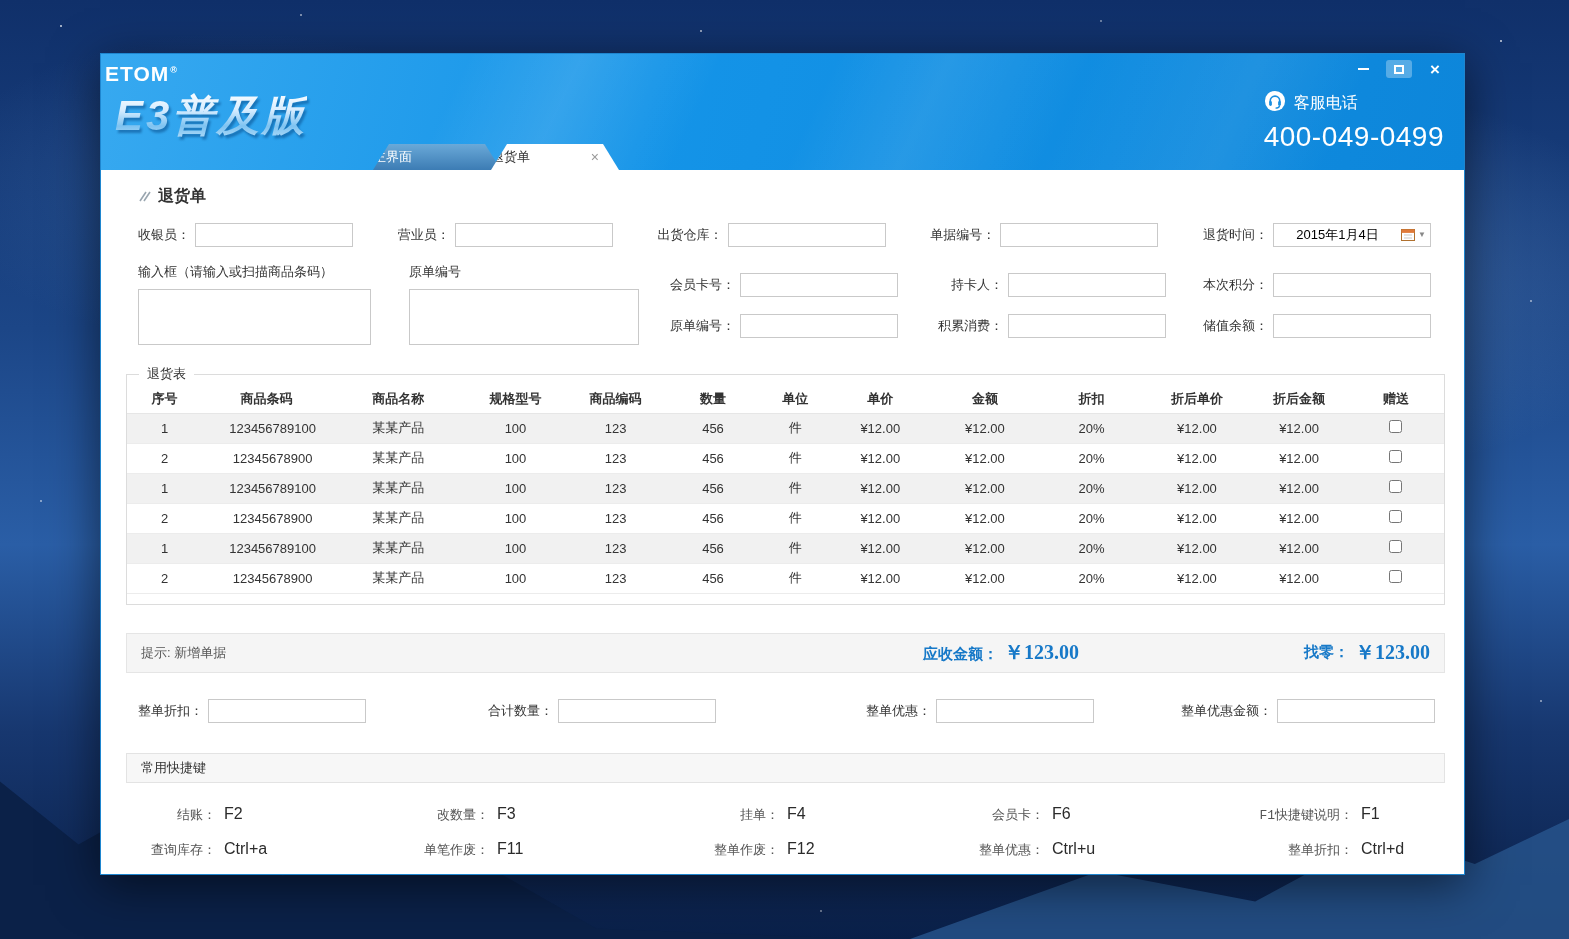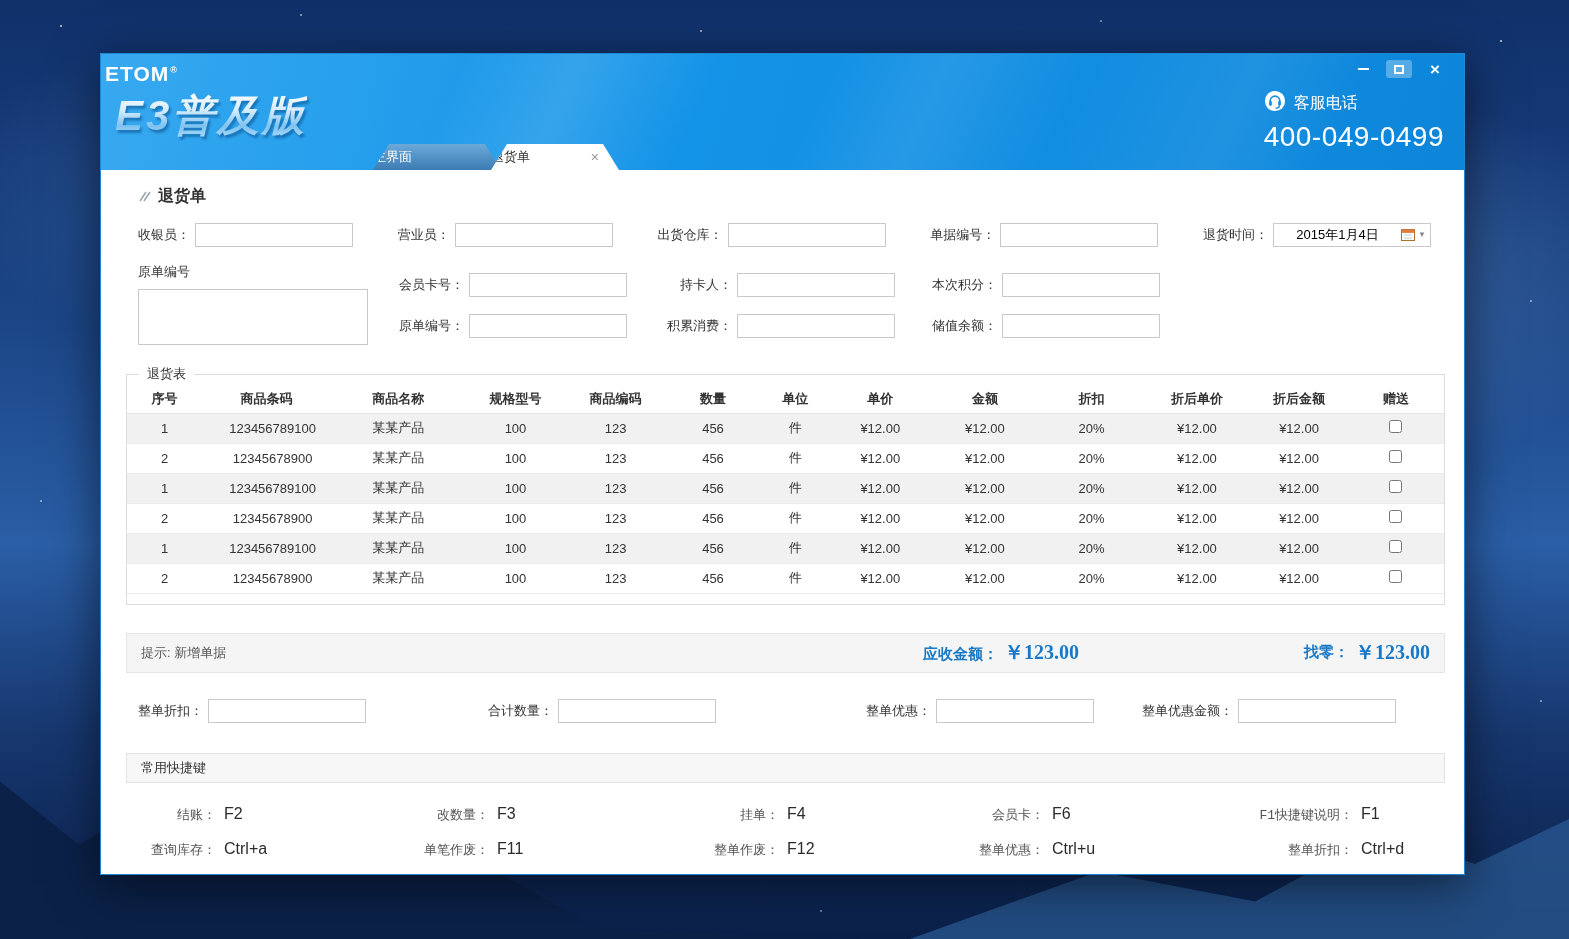--- a/index.html
+++ b/index.html
@@ -94,21 +94,21 @@
   table.rt input[type=checkbox] { width:13px; height:13px; }
 
   .status-bar { display:flex; align-items:center; height:40px; background:#f5f5f5; border:1px solid #e5e5e5;
     margin:0 -14px 26px -12px; padding:0 14px; font-size:13px; color:#555; }
   .hint { flex:1; }
   .amt-group { color:#1779c8; font-weight:bold; font-size:15px; display:flex; align-items:baseline; gap:6px; }
   .amt-group .amt { font-family:"Liberation Serif","DejaVu Serif",serif; font-size:20px; }
   .amt-group.change { margin-left:225px;align-items:center; }
 
   .totals-row { display:flex; align-items:center; margin-bottom:30px; }
-  .tg2 { margin-left:122px; } .tg3 { margin-left:150px; } .tg4 { margin-left:48px; }
+  .tg2 { margin-left:122px; } .tg3 { margin-left:150px; } .tg4 { margin-left:87px; }
 
   .shortcut-bar { height:30px; line-height:28px; background:#f7f7f7; border:1px solid #e3e3e3;
     margin:0 -14px 16px -12px; padding:0 14px; font-size:13px; color:#333; }
   .shortcut-grid { display:grid; grid-template-columns:273px 290px 265px 275px 1fr; row-gap:16px;
     font-size:13px; color:#555; padding-top:6px; }
   .sc-item { display:flex; align-items:baseline; gap:8px; }
   .sc-label { width:78px; text-align:right; white-space:nowrap;font-family:Liberation Mono, monospace; }
   .sc-item:nth-child(5n) .sc-label { width:112px; }
   .sc-key { font-size:16px; color:#2b2b2b; }
 </style>
@@ -200,20 +200,24 @@
                 <line x1="3" y1="7" x2="11" y2="7" stroke="#c9c9c9"></line>
                 <line x1="3" y1="10" x2="11" y2="10" stroke="#c9c9c9"></line>
               </svg>
               <span class="caret">▼</span>
             </span>
           </span>
         </div>
       </div>
 
       <div class="form-row2">
+        <div class="ta-group ta-g1">
+          <div class="ta-label">输入框（请输入或扫描商品条码）</div>
+          <textarea style=""></textarea>
+        </div>
         <div class="ta-group ta-g2">
           <div class="ta-label">原单编号</div>
           <textarea style=""></textarea>
         </div>
         <div class="member-grid">
           <div class="fg">
             <label>会员卡号：</label>
             <input class="txt" style="">
           </div>
           <div class="fg">

